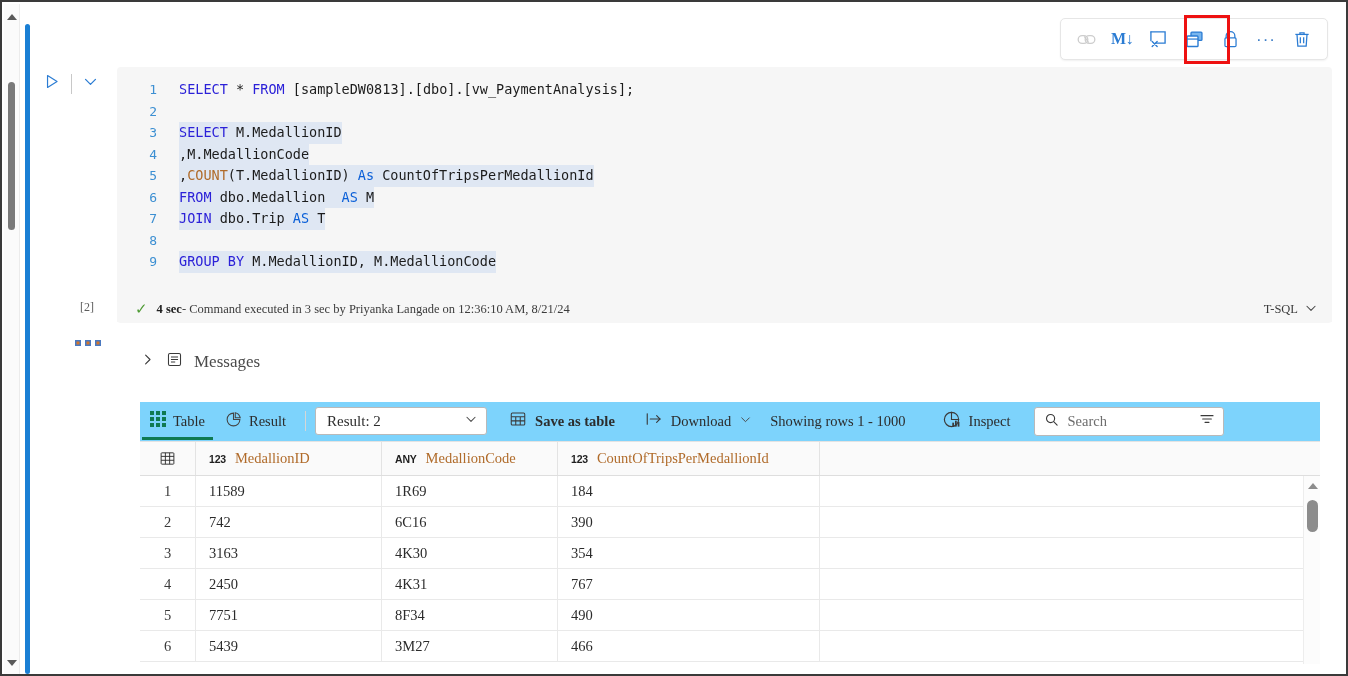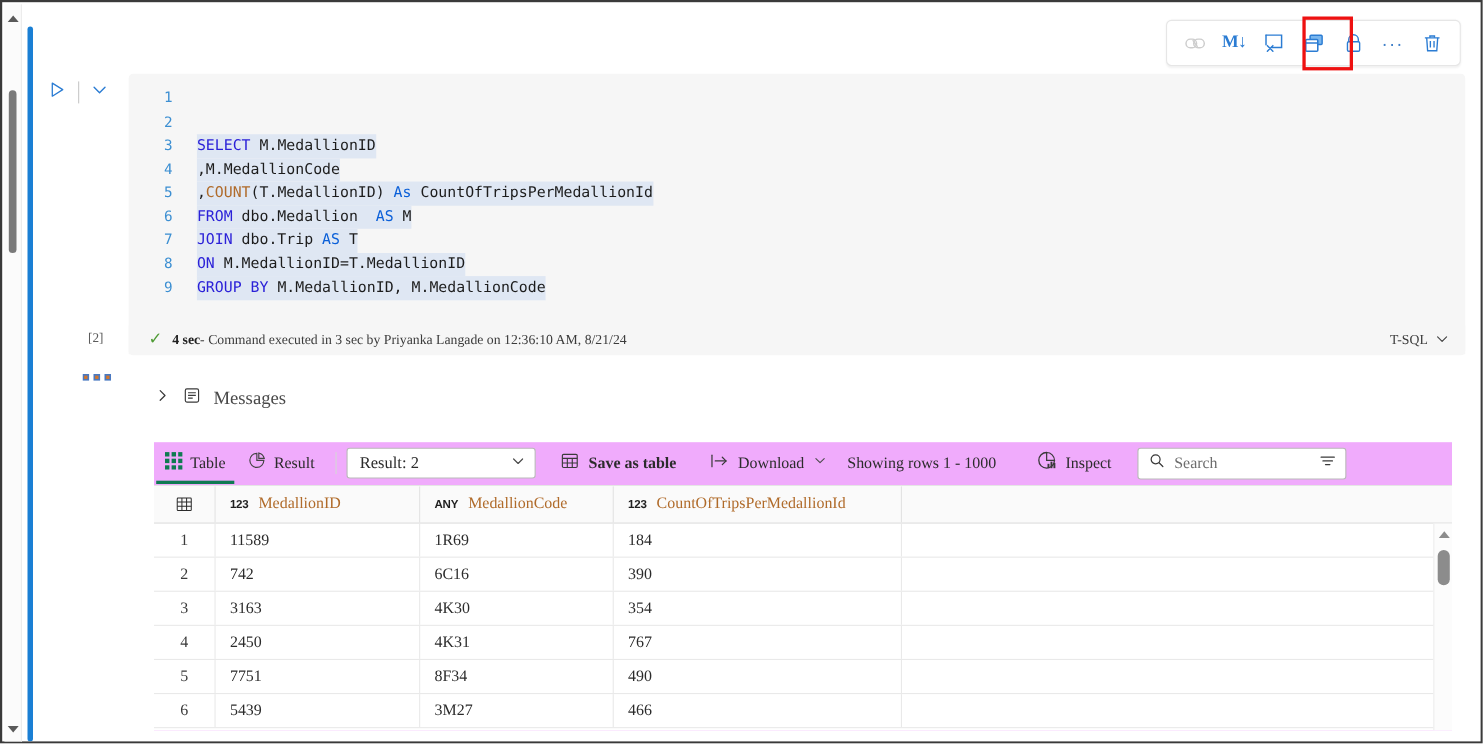--- a/index.html
+++ b/index.html
@@ -180,21 +180,21 @@
   .msg-caret { color: #3a3a3a; }
   .msg-text {
     font-size: 17px; color: #4a4a4a;
     font-family: "Liberation Serif", serif;
   }
 
   
   .results {
     position: absolute; left: 138px; top: 400px;
     width: 1180px; height: 262px;
-    background: #f0abfc;
+    background: #7dd3fc;
   }
   .res-toolbar {
     height: 38px;
     display: flex; align-items: center;
     gap: 0px;
     font-family: "Liberation Serif", serif;
     font-size: 14.5px;
     color: #333;
   }
   .res-tab {
@@ -407,28 +407,28 @@
       <rect x="10" y="1" width="6" height="6" fill="#4a79c0"></rect>
       <rect x="20" y="1" width="6" height="6" fill="#4a79c0"></rect>
       <rect x="1.5" y="2.5" width="3" height="3" fill="#d4762a"></rect>
       <rect x="11.5" y="2.5" width="3" height="3" fill="#d4762a"></rect>
       <rect x="21.5" y="2.5" width="3" height="3" fill="#d4762a"></rect>
     </svg>
   </div>
 
   <div class="editor">
     <div class="code-lines" id="code-lines">
-        <div class="code-line"><span class="ln">1</span></div>
+        <div class="code-line"><span class="ln">1</span><span class="code"><span class="kw">SELECT</span><span> </span><span class="star">*</span><span> </span><span class="kw">FROM</span><span> [sampleDW0813].[dbo].[vw_PaymentAnalysis];</span></span></div>
         <div class="code-line"><span class="ln">2</span><span class="code"></span></div>
         <div class="code-line"><span class="ln">3</span><span class="code sel"><span class="kw">SELECT</span><span> M.MedallionID</span></span></div>
         <div class="code-line"><span class="ln">4</span><span class="code sel"><span>,M.MedallionCode</span></span></div>
         <div class="code-line"><span class="ln">5</span><span class="code sel"><span>,</span><span class="fn">COUNT</span><span>(T.MedallionID) </span><span class="kw2">As</span><span> CountOfTripsPerMedallionId</span></span></div>
         <div class="code-line"><span class="ln">6</span><span class="code sel"><span class="kw">FROM</span><span> dbo.Medallion  </span><span class="kw2">AS</span><span> M</span></span></div>
         <div class="code-line"><span class="ln">7</span><span class="code sel"><span class="kw">JOIN</span><span> dbo.Trip </span><span class="kw2">AS</span><span> T</span></span></div>
-        <div class="code-line"><span class="ln">8</span><span class="code sel"><span class="kw">ON</span><span> M.MedallionID=T.MedallionID</span></span></div>
+        <div class="code-line"><span class="ln">8</span></div>
         <div class="code-line"><span class="ln">9</span><span class="code sel"><span class="kw">GROUP</span><span> </span><span class="kw">BY</span><span> M.MedallionID, M.MedallionCode</span></span></div>
       </div>
   </div>
 
   <div class="status-strip">
     <span class="check">✓</span>
     <span class="status-dur">4 sec</span>
     <span class="status-rest"> - Command executed in 3 sec by Priyanka Langade on 12:36:10 AM, 8/21/24</span>
     <span class="status-right">
       <span>T-SQL</span>

